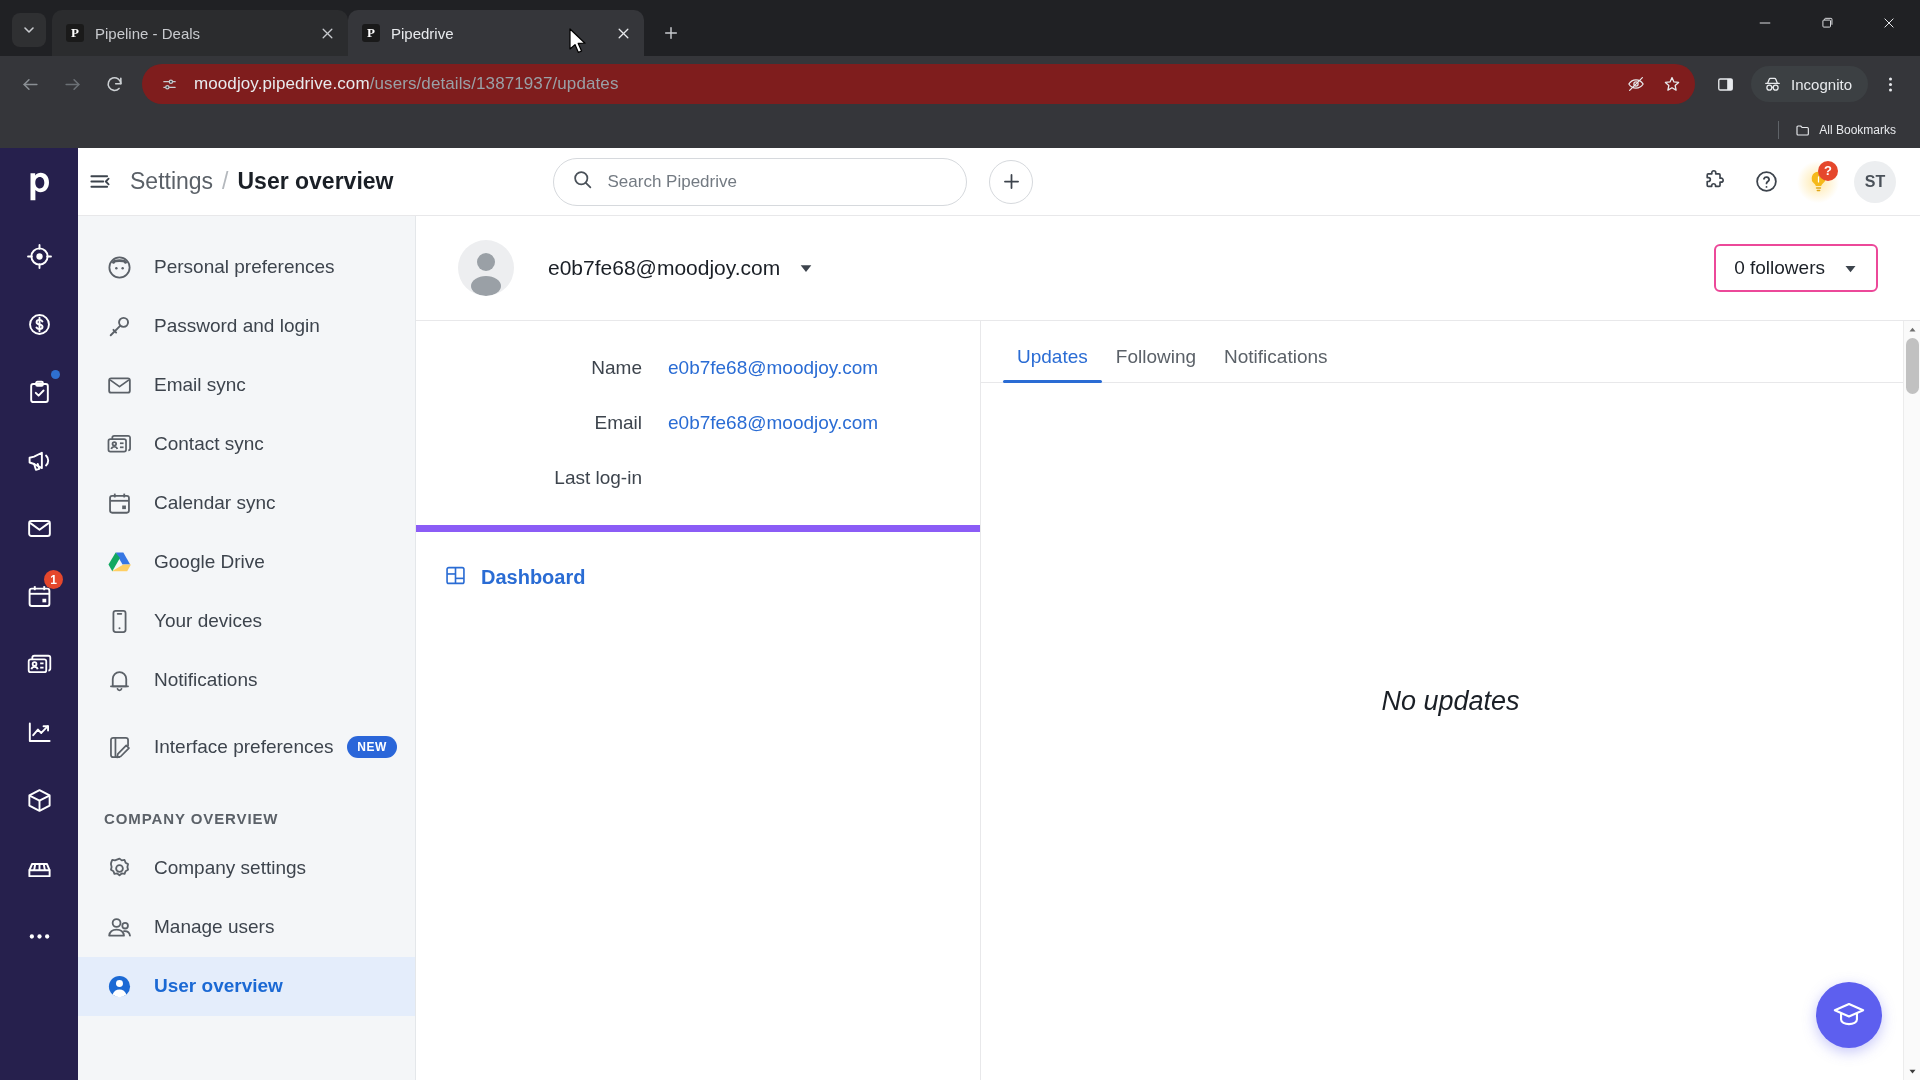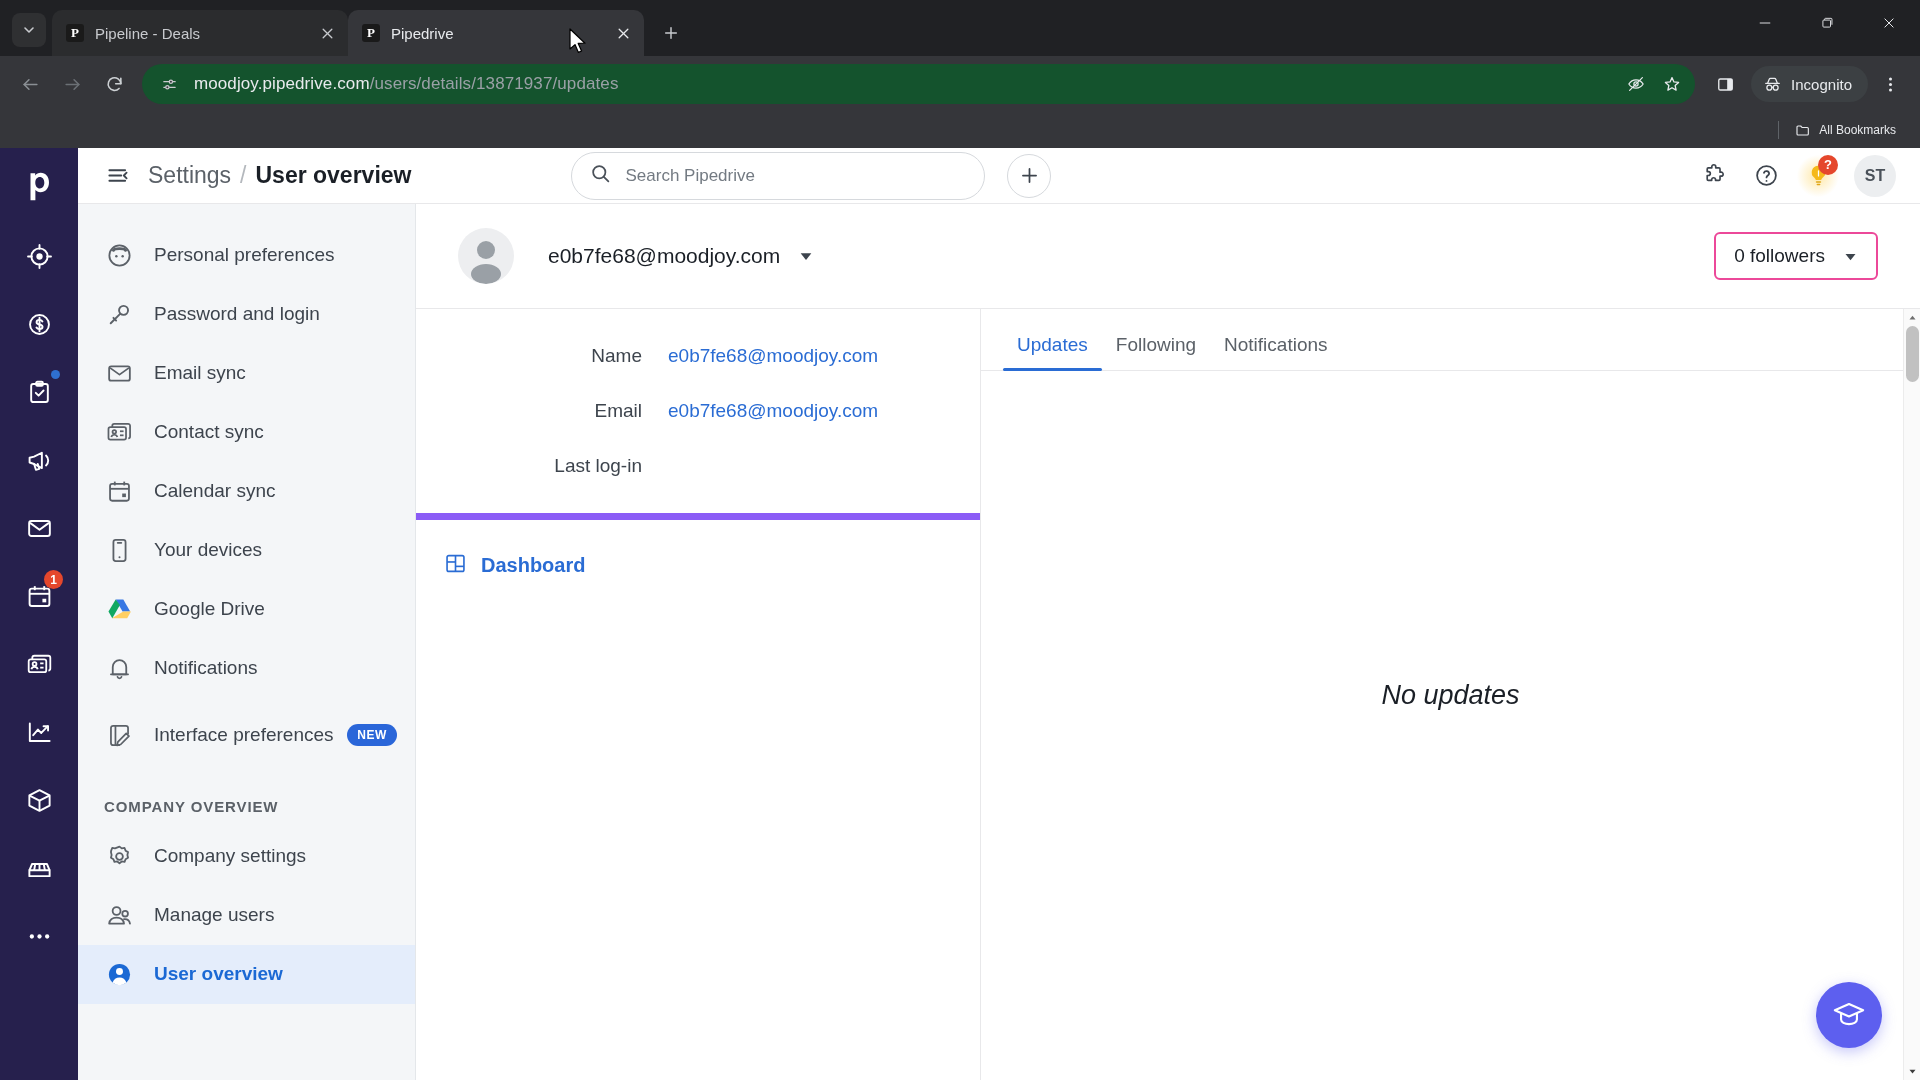--- a/index.html
+++ b/index.html
@@ -64,21 +64,21 @@
   .toolbar {
     height: 56px; background: #35363a; display: flex; align-items: center;
     padding: 0 10px; gap: 2px;
   }
   .tbtn {
     width: 40px; height: 40px; border-radius: 50%;
     display:flex; align-items:center; justify-content:center; cursor:pointer; flex:0 0 auto;
   }
   .tbtn svg { width: 19px; height: 19px; }
   .omnibox {
-    flex: 1 1 auto; height: 40px; background: #14532d; border-radius: 20px;
+    flex: 1 1 auto; height: 40px; background: #7f1d1d; border-radius: 20px;
     display: flex; align-items: center; margin: 0 8px 0 6px; padding: 0 6px 0 14px;
     min-width: 0;
   }
   .omni-icon { width: 26px; height: 26px; display:flex; align-items:center; justify-content:center; flex:0 0 auto; margin-right:12px; cursor:pointer;}
   .omni-icon svg { width: 17px; height: 17px; }
   .omni-url {
     flex: 1 1 auto; color: #e8eaed; font-size: 17px; white-space: nowrap;
     overflow:hidden; text-overflow: ellipsis; letter-spacing: .1px;
   }
   .omni-url .dim { color: #9aa0a6; }
@@ -124,22 +124,22 @@
   .rail-dot {
     position: absolute; top: 2px; right: 3px; width: 9px; height: 9px; border-radius: 50%;
     background: #2f6fd0;
   }
 
   
   .content { flex: 1 1 auto; display: flex; flex-direction: column; min-width: 0; background:#fff; }
 
   
   .appheader {
-    height: 56px; background: #fff; display: flex; align-items: center;
-    border-bottom: 1px solid #e8e8ea; padding: 0 24px 0 22px; flex: 0 0 auto;
+    height: 68px; background: #fff; display: flex; align-items: center;
+    border-bottom: 1px solid #e8e8ea; padding: 0 24px 0 4px; flex: 0 0 auto;
   }
   .hamburger { width: 34px; height: 34px; display:flex; align-items:center; justify-content:center; cursor:pointer; margin-right: 14px;}
   .hamburger svg { width: 23px; height: 23px; }
   .crumb { font-size: 23px; color: #5b6168; white-space: nowrap; cursor: pointer;}
   .crumb-sep { font-size: 23px; color: #b4b8bd; margin: 0 9px; }
   .crumb-cur { font-size: 23px; color: #1a1f26; font-weight: bold; white-space: nowrap;}
 
   .search-wrap {
     width: 414px; height: 48px; margin-left: 160px; border: 1px solid #d6d9dd;
     border-radius: 24px; display: flex; align-items: center; padding: 0 18px; cursor: text; flex:0 0 auto;
@@ -645,38 +645,38 @@
                   <line x1="7.8" y1="3.2" x2="7.8" y2="6.6"></line>
                   <line x1="16.2" y1="3.2" x2="16.2" y2="6.6"></line>
                   <rect x="14.4" y="13.8" width="3.3" height="3.2" fill="#5b6168" stroke="none"></rect>
                 </svg>
             </span>
             <span class="nlabel">Calendar sync</span>
           </div>
 
           <div class="nav-item">
             <span class="nico">
+              <svg viewBox="0 0 24 24">
+                  <path d="M8.6 3.2h6.8l6.1 10.6h-6.8z" fill="#3777e3"></path>
+                  <path d="M15.4 13.8h6.8l-3.4 6H5.2z" fill="#ffcf63"></path>
+                  <path d="M8.6 3.2 2.2 13.8l3.4 6 6.8-11.8z" fill="#11a861"></path>
+                </svg>
+            </span>
+            <span class="nlabel">Google Drive</span>
+          </div>
+
+          <div class="nav-item">
+            <span class="nico">
               <svg viewBox="0 0 24 24" fill="none" stroke="#5b6168" stroke-width="1.6" stroke-linejoin="round">
                   <rect x="6.6" y="2.6" width="10.8" height="18.8" rx="2"></rect>
                   <line x1="10.4" y1="5.2" x2="13.6" y2="5.2" stroke-linecap="round"></line>
                   <circle cx="12" cy="18" r=".9" fill="#5b6168" stroke="none"></circle>
                 </svg>
             </span>
             <span class="nlabel">Your devices</span>
-          </div>
-
-          <div class="nav-item">
-            <span class="nico">
-              <svg viewBox="0 0 24 24">
-                  <path d="M8.6 3.2h6.8l6.1 10.6h-6.8z" fill="#3777e3"></path>
-                  <path d="M15.4 13.8h6.8l-3.4 6H5.2z" fill="#ffcf63"></path>
-                  <path d="M8.6 3.2 2.2 13.8l3.4 6 6.8-11.8z" fill="#11a861"></path>
-                </svg>
-            </span>
-            <span class="nlabel">Google Drive</span>
           </div>
 
           <div class="nav-item">
             <span class="nico">
               <svg viewBox="0 0 24 24" fill="none" stroke="#5b6168" stroke-width="1.6" stroke-linejoin="round">
                   <path d="M6 17.2V10.6a6 6 0 1 1 12 0v6.6z"></path>
                   <line x1="4.4" y1="17.2" x2="19.6" y2="17.2" stroke-linecap="round"></line>
                   <path d="M10.2 19.4a1.9 1.9 0 0 0 3.6 0" stroke-linecap="round"></path>
                 </svg>
             </span>

